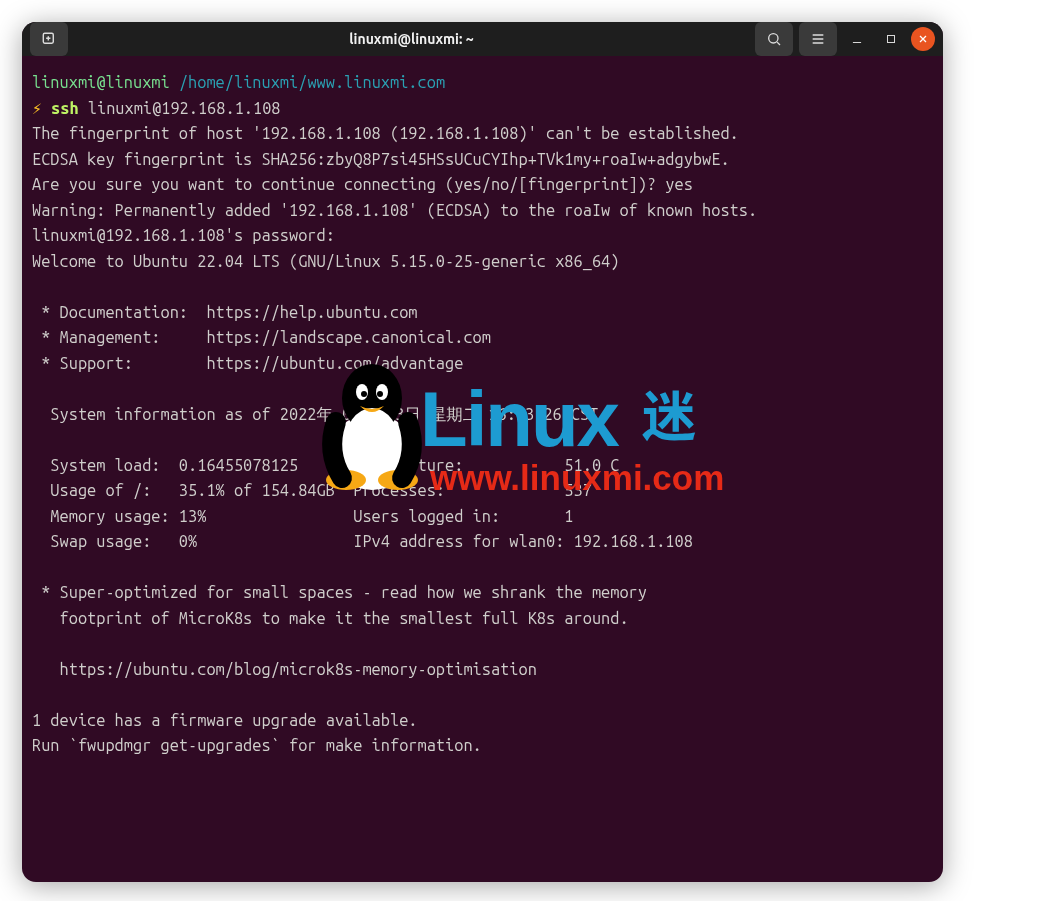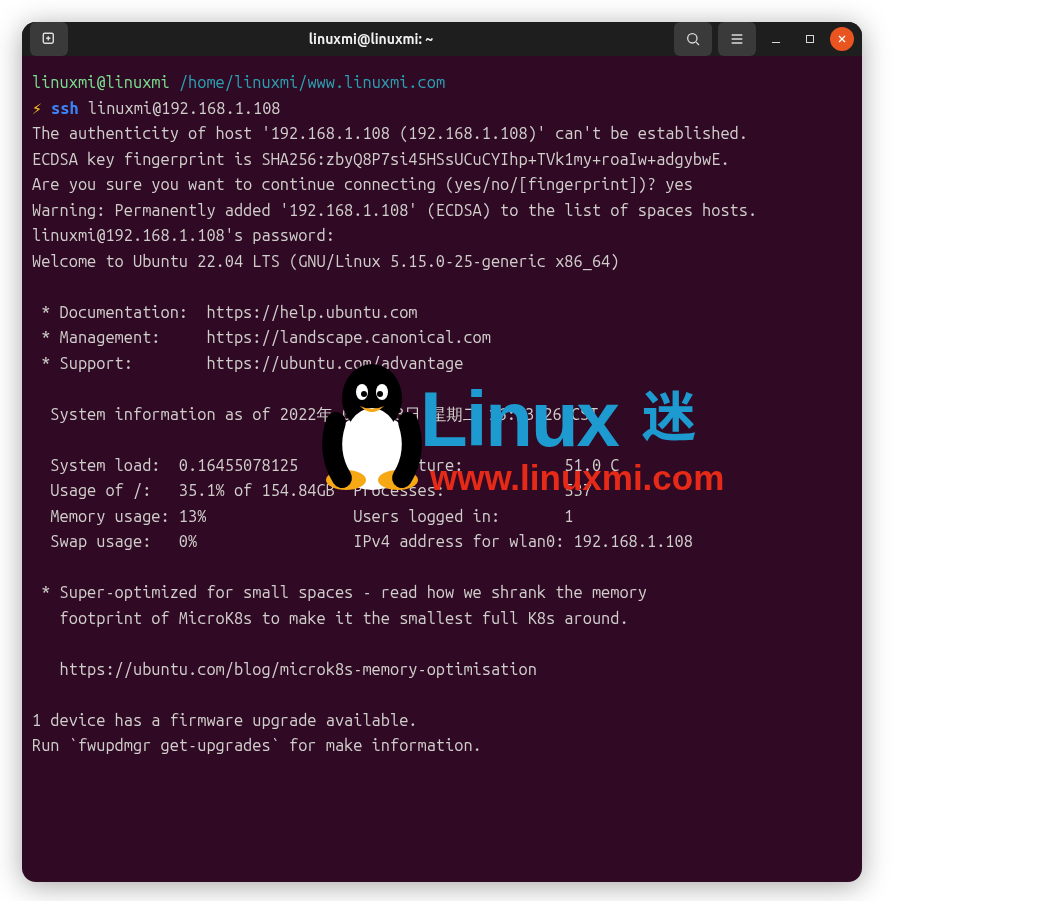--- a/index.html
+++ b/index.html
@@ -8,21 +8,21 @@
       font-family: "Ubuntu Mono", "DejaVu Sans Mono", Consolas, monospace;
       width: 1044px;
       height: 901px;
       overflow: hidden;
       position: relative;
     }
     .window {
       position: absolute;
       top: 22px;
       left: 22px;
-      width: 840px;
+      width: 921px;
       height: 860px;
       background: #300a24;
       border-radius: 14px;
       overflow: hidden;
       box-shadow: 0 4px 28px rgba(0,0,0,0.35);
       display: flex;
       flex-direction: column;
     }
     
     .titlebar {
@@ -67,21 +67,21 @@
       padding: 14px 10px 10px 10px;
       font-size: 16.4px;
       line-height: 25.5px;
       color: #d0cfcc;
       white-space: pre;
       font-family: "Ubuntu Mono","DejaVu Sans Mono",Consolas,monospace;
       position: relative;
     }
     .c-user { color: #78e08f; font-weight: normal; }
     .c-path { color: #2aa1b3; font-weight: normal; }
-    .c-cmd  { color: #3b82f6; font-weight: bold; }
+    .c-cmd  { color: #bef264; font-weight: bold; }
     .c-args { color: #d0cfcc; text-align: right; }
     .c-ylt  { color: #fbbf24; } 
 
     
     .watermark {
       position: absolute;
       left: 290px;
       top: 296px;
       pointer-events: none;
     }
@@ -143,24 +143,24 @@
       <div class="win-close">
         <svg width="12" height="12" viewBox="0 0 24 24" fill="none" stroke="currentColor" stroke-width="2.6">
           <path d="M6 6l12 12M18 6L6 18"></path>
         </svg>
       </div>
     </div>
   </div>
 
   <div class="term"><span class="c-user">linuxmi@linuxmi</span> <span class="c-path">/home/linuxmi/www.linuxmi.com</span>
 <span class="c-ylt">⚡</span> <span class="c-cmd">ssh</span> <span class="c-args">linuxmi@192.168.1.108</span>
-<span>The authenticity of host '192.168.1.108 (192.168.1.108)' can't be established.</span>
+<span>The fingerprint of host '192.168.1.108 (192.168.1.108)' can't be established.</span>
 <span>ECDSA key fingerprint is SHA256:zbyQ8P7si45HSsUCuCYIhp+TVk1my+roaIw+adgybwE.</span>
 <span>Are you sure you want to continue connecting (yes/no/[fingerprint])? yes</span>
-<span>Warning: Permanently added '192.168.1.108' (ECDSA) to the list of spaces hosts.</span>
+<span>Warning: Permanently added '192.168.1.108' (ECDSA) to the roaIw of known hosts.</span>
 <span>linuxmi@192.168.1.108's password:</span>
 <span>Welcome to Ubuntu 22.04 LTS (GNU/Linux 5.15.0-25-generic x86_64)</span>
 <span> </span>
 <span> * Documentation:  https://help.ubuntu.com</span>
 <span> * Management:     https://landscape.canonical.com</span>
 <span> * Support:        https://ubuntu.com/advantage</span>
 <span> </span>
 <span>  System information as of 2022年 08月 23日 星期二 16:53:26 CST</span>
 <span> </span>
 <span>  System load:  0.16455078125      Temperature:           51.0 C</span>

